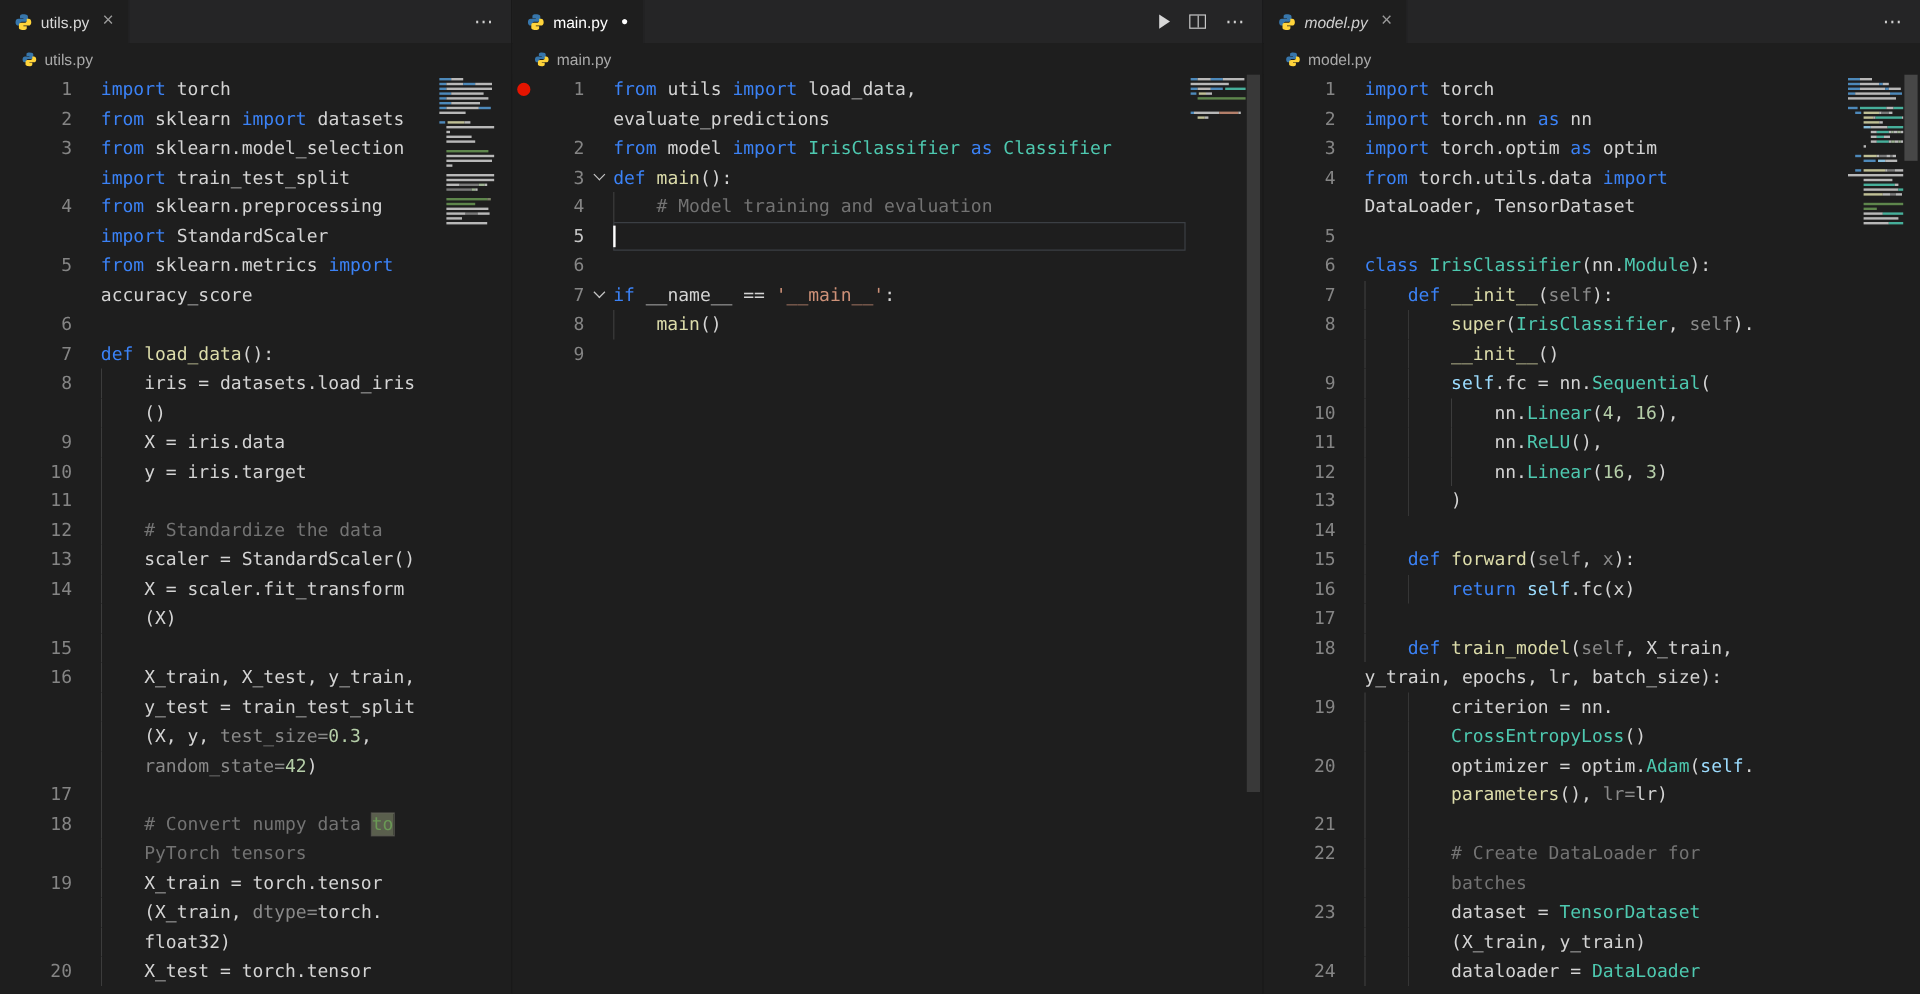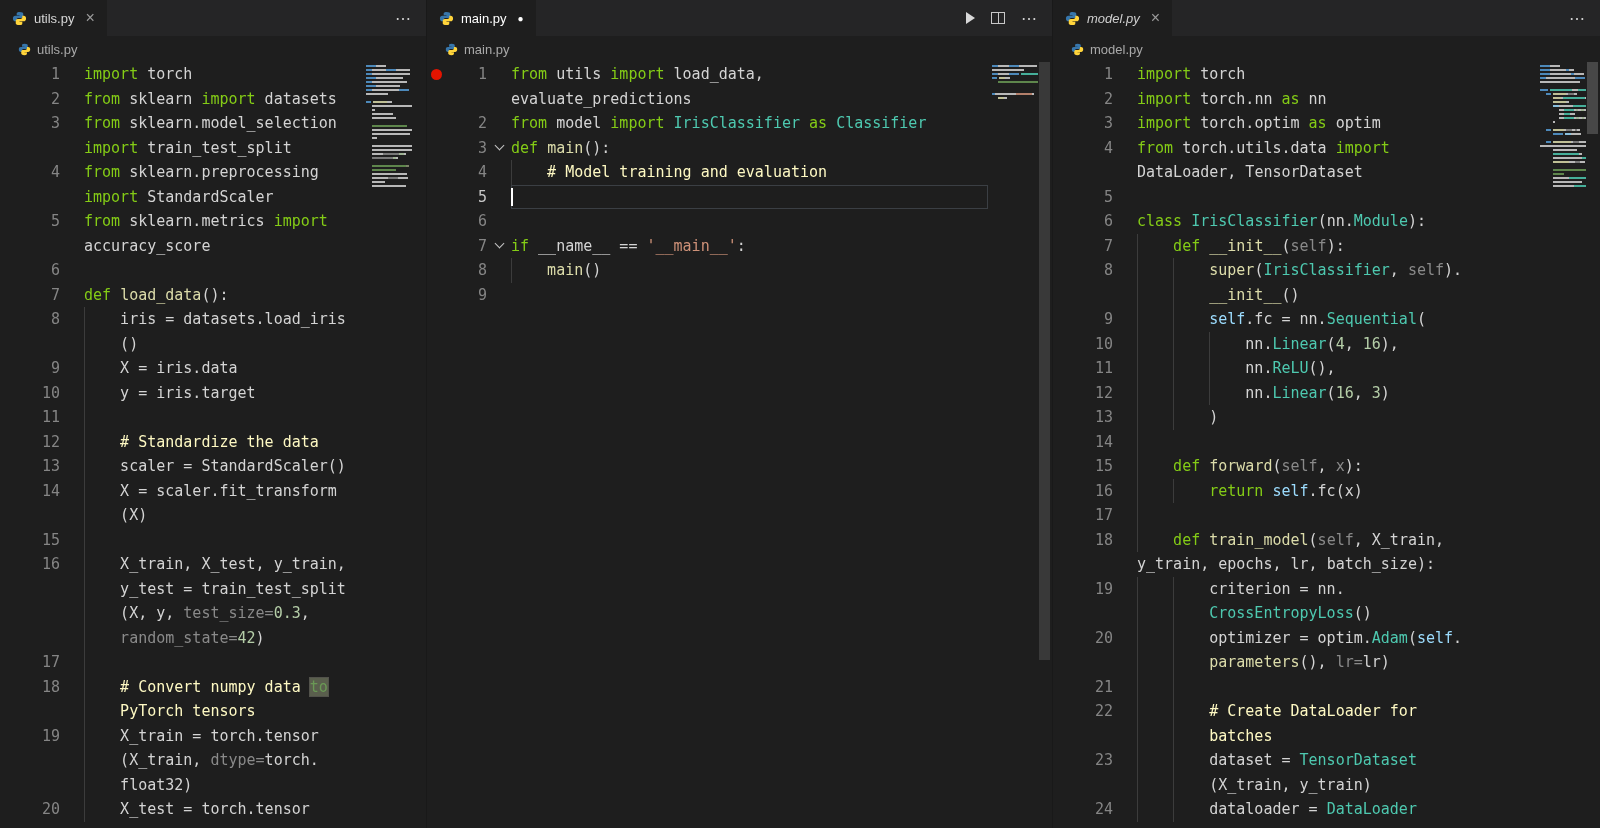--- a/index.html
+++ b/index.html
@@ -39,24 +39,24 @@
   .foldcol { width:24px; flex:none; display:flex; align-items:center; justify-content:center; }
   .chev { width:7px; height:7px; border-right:1.5px solid #c5c5c5; border-bottom:1.5px solid #c5c5c5; transform:rotate(45deg); margin-top:-4px; }
   .txt { flex:1; min-width:0; color:#d4d4d4; }
   .code { padding-right:64px; }
   .cur .txt { box-shadow:inset 0 0 0 1px #3b3f44; }
   .cur .ln { color:#c6c6c6; }
   .ind { display:inline-block; width:4ch; box-shadow:inset 1px 0 0 #3c3c3c; }
   .caret { display:inline-block; width:2px; height:18px; background:#ffffff; vertical-align:text-bottom; }
 
   .tok-pl  { color:#d4d4d4; }
-  .tok-kw  { color:#84cc16; }
+  .tok-kw  { color:#3b82f6; }
   .tok-fn  { color:#dcdcaa; }
   .tok-cls { color:#4ec9b0; }
-  .tok-com { color:#fef9c3; }
+  .tok-com { color:#737373; }
   .tok-str { color:#ce9178; }
   .tok-num { color:#b5cea8; }
   .tok-pr  { color:#8a8a8a; }
   .tok-slf { color:#9cdcfe; }
   .tok-hl  { color:#6a9955; background:rgba(141,149,116,0.55); box-shadow:0 0 0 1px rgba(180,180,160,0.35); }
 
   
   .minimap { position:absolute; top:2px; right:14px; width:46px; overflow:hidden; opacity:.85; cursor:pointer; }
   .mrow { height:4px; white-space:nowrap; overflow:hidden; }
   .mrow span { display:inline-block; height:2px; vertical-align:top; margin-top:1px; }

